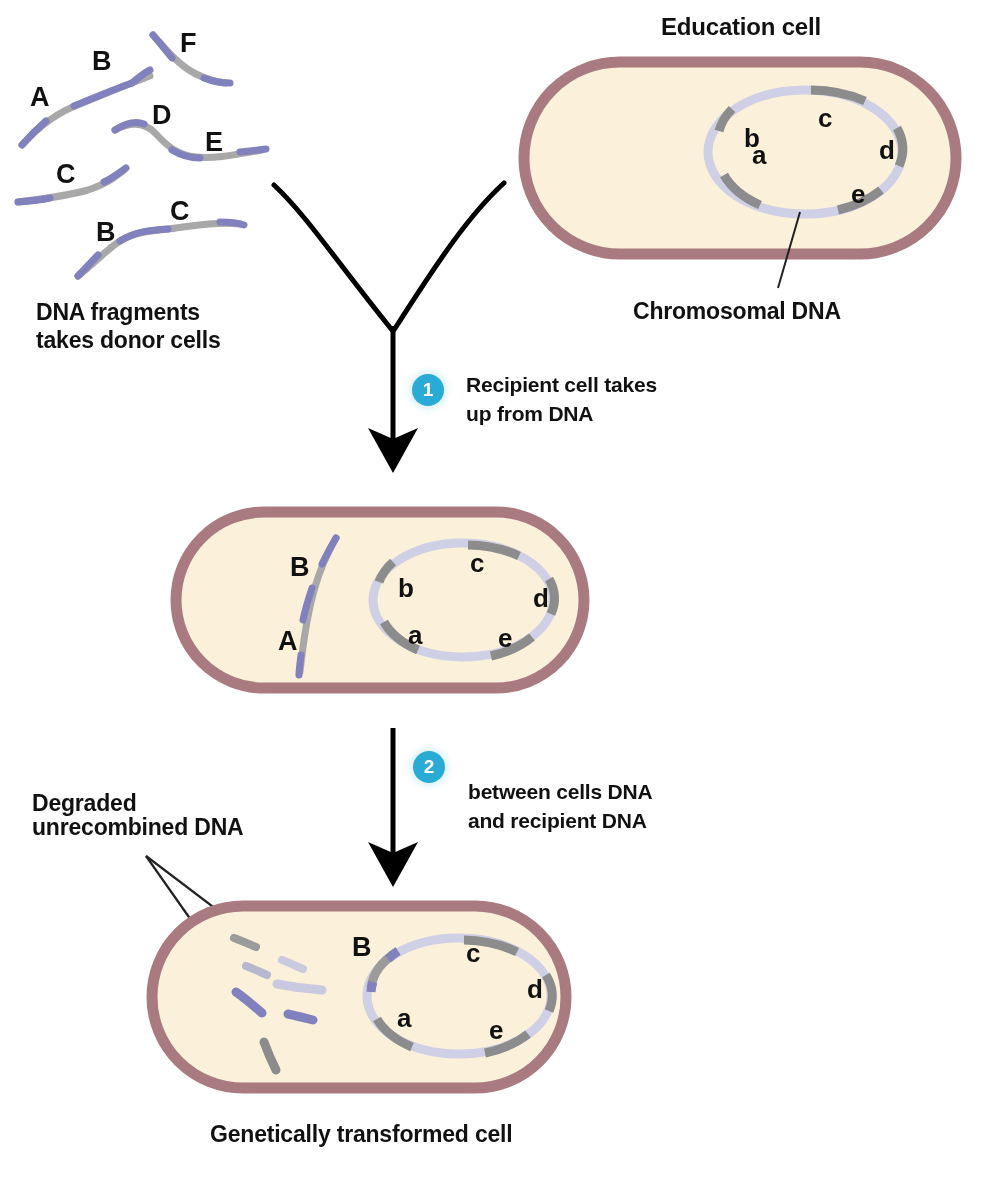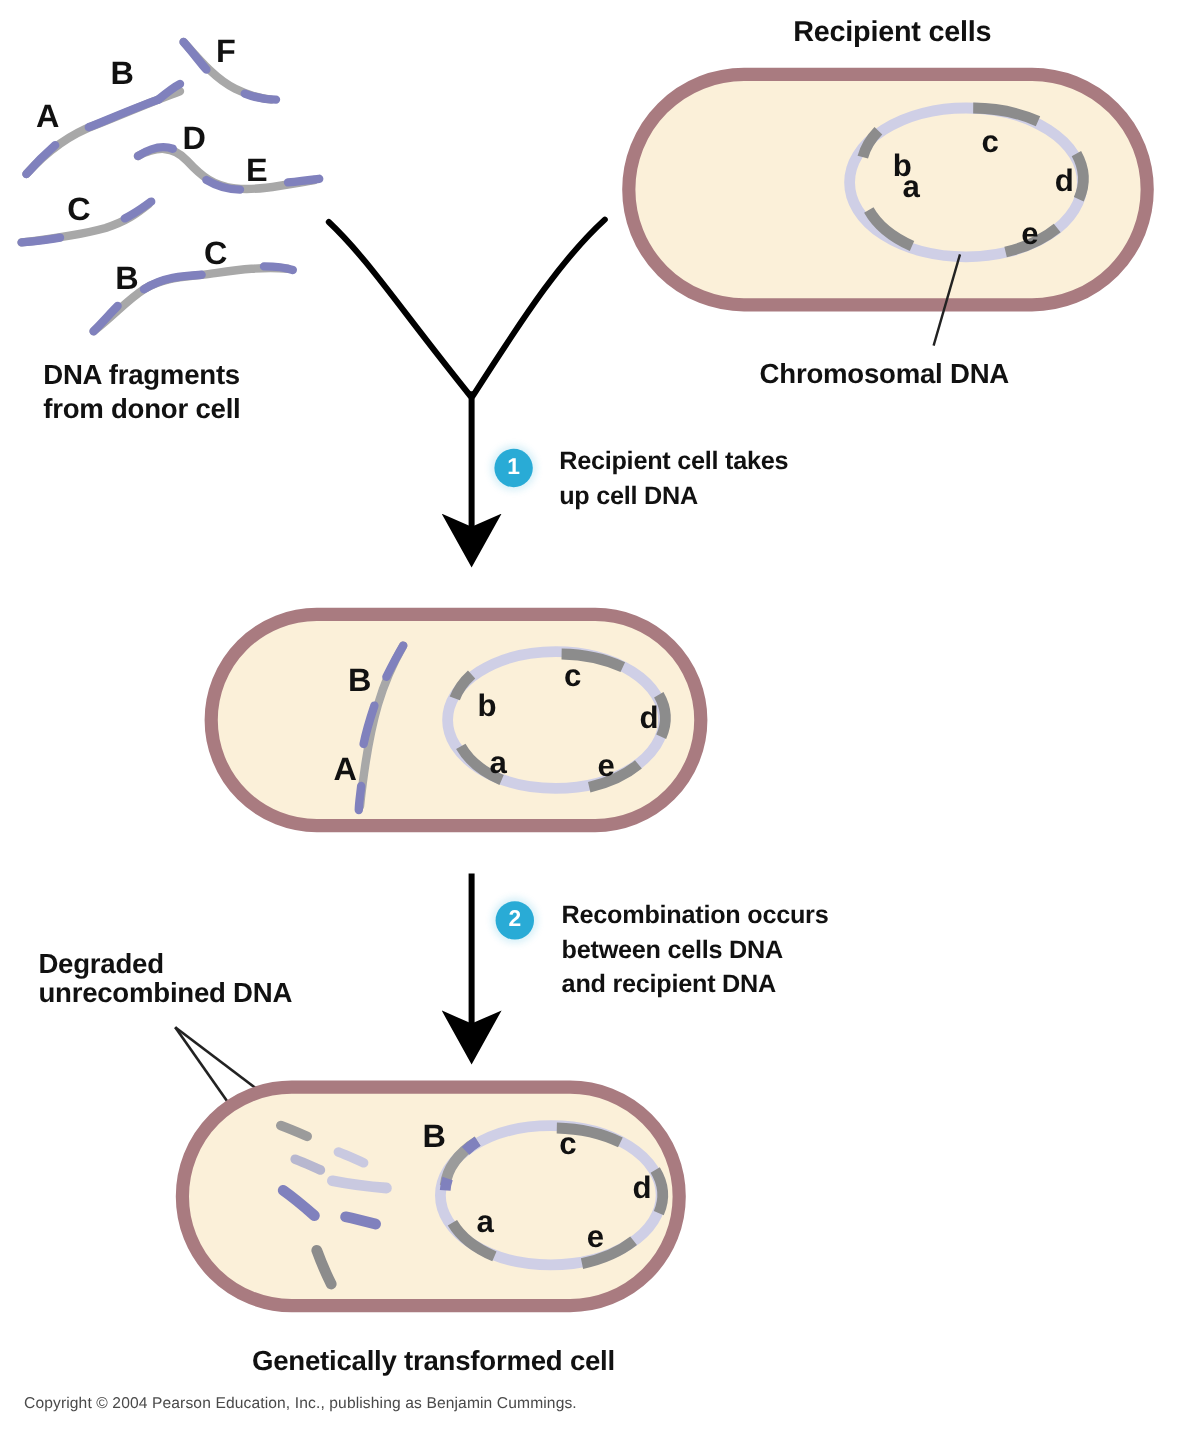--- a/index.html
+++ b/index.html
@@ -138,26 +138,26 @@
       <path d="M 398 951 A 92 58 0 0 0 388 959" fill="none" stroke="#8081bd" stroke-width="9"></path>
       <path d="M 373 982 A 92 58 0 0 0 371 992" fill="none" stroke="#8081bd" stroke-width="9"></path>
 
       <path d="M 464 940 A 92 58 0 0 1 517 952" fill="none" stroke="#8c8c8c" stroke-width="9"></path>
       <path d="M 546 975 A 92 58 0 0 1 549 1011" fill="none" stroke="#8c8c8c" stroke-width="9"></path>
       <path d="M 377 1019 A 92 58 0 0 0 412 1047" fill="none" stroke="#8c8c8c" stroke-width="9"></path>
       <path d="M 485 1053 A 92 58 0 0 0 528 1034" fill="none" stroke="#8c8c8c" stroke-width="9"></path>
     </g>
   </svg>
 
-  <div class="lbl title-lbl" style="left:661px;top:13px;">Recipient cells</div>
+  <div class="lbl title-lbl" style="left:661px;top:13px;">Education cell</div>
 
   <div class="lbl cap-lbl" style="left:617px;top:297px;margin-left:16px;">Chromosomal DNA</div>
 
   <div class="lbl cap-lbl" style="left:36px;top:298px;">DNA fragments</div>
-  <div class="lbl cap-lbl" style="left:36px;top:326px;">from donor cell</div>
+  <div class="lbl cap-lbl" style="left:36px;top:326px;">takes donor cells</div>
 
   <div class="lbl cap-lbl" style="left:32px;top:750px;margin-top:39px;">Degraded</div>
   <div class="lbl cap-lbl" style="left:32px;top:813px;text-align:center;">unrecombined DNA</div>
 
   <div class="lbl cap-lbl" style="left:210px;top:1120px;">Genetically transformed cell</div>
 
   <div class="lbl gene-up" style="left:30px;top:82px;">A</div>
   <div class="lbl gene-up" style="left:92px;top:46px;">B</div>
   <div class="lbl gene-up" style="left:180px;top:28px;">F</div>
   <div class="lbl gene-up" style="left:152px;top:100px;">D</div>
@@ -167,36 +167,34 @@
   <div class="lbl gene-up" style="left:170px;top:196px;">C</div>
 
   <div class="lbl gene-low" style="left:752px;top:140px;">a</div>
   <div class="lbl gene-low" style="left:744px;top:123px;">b</div>
   <div class="lbl gene-low" style="left:818px;top:103px;">c</div>
   <div class="lbl gene-low" style="left:879px;top:135px;">d</div>
   <div class="lbl gene-low" style="left:851px;top:179px;">e</div>
 
   <div class="badge" style="left:412px;top:374px;">1</div>
   <div class="lbl step-lbl" style="left:466px;top:370px;">Recipient cell takes</div>
-  <div class="lbl step-lbl" style="left:466px;top:399px;">up cell DNA</div>
+  <div class="lbl step-lbl" style="left:466px;top:399px;">up from DNA</div>
 
   <div class="lbl gene-up" style="left:290px;top:552px;">B</div>
   <div class="lbl gene-up" style="left:278px;top:626px;">A</div>
   <div class="lbl gene-low" style="left:408px;top:620px;">a</div>
   <div class="lbl gene-low" style="left:398px;top:573px;">b</div>
   <div class="lbl gene-low" style="left:470px;top:548px;">c</div>
   <div class="lbl gene-low" style="left:533px;top:583px;">d</div>
   <div class="lbl gene-low" style="left:498px;top:623px;">e</div>
 
   <div class="badge" style="left:413px;top:751px;">2</div>
-  <div class="lbl step-lbl" style="left:468px;top:748px;">Recombination occurs</div>
   <div class="lbl step-lbl" style="left:468px;top:777px;">between cells DNA</div>
   <div class="lbl step-lbl" style="left:468px;top:806px;">and recipient DNA</div>
 
   <div class="lbl gene-up" style="left:352px;top:932px;">B</div>
   <div class="lbl gene-low" style="left:397px;top:1003px;">a</div>
   <div class="lbl gene-low" style="left:466px;top:938px;">c</div>
   <div class="lbl gene-low" style="left:527px;top:974px;">d</div>
   <div class="lbl gene-low" style="left:489px;top:1015px;">e</div>
 
-  <div class="copy" style="left:20px;top:1161px;">Copyright © 2004 Pearson Education, Inc., publishing as Benjamin Cummings.</div>
 
 </div>
 
 </body></html>

